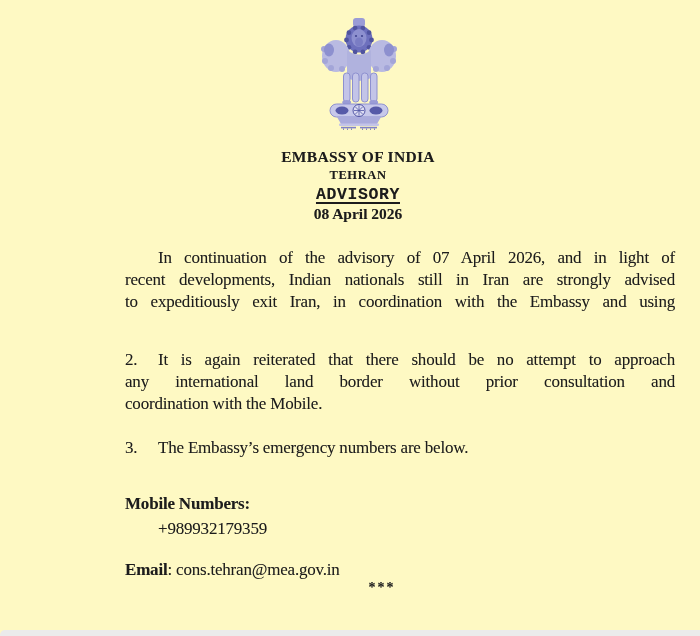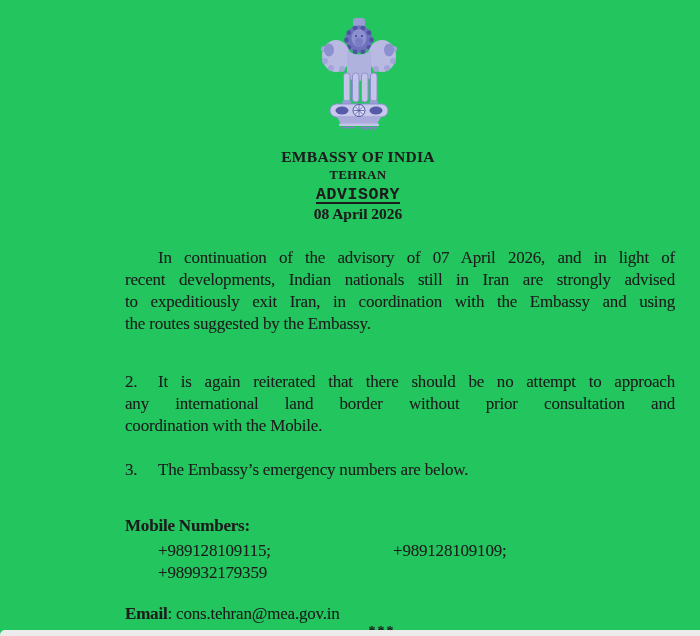--- a/index.html
+++ b/index.html
@@ -1,19 +1,19 @@
 <!DOCTYPE html>
 <html><head>
 <meta charset="utf-8">
 <style>
   html,body{margin:0;padding:0;background:#ffffff;}
   .page{
     position:relative;
     width:700px;height:636px;
-    background:#22c55e;
+    background:#fef9c3;
     font-family:"Liberation Serif","DejaVu Serif",serif;
     color:#1c1c1c;
     overflow:hidden;
     text-shadow:0 0 .5px rgba(40,40,40,.30);
   }
   
   .emblem-wrap{position:absolute;top:16px;left:315px;width:88px;height:114px;}
   
   .header{position:absolute;top:147px;left:8px;width:700px;text-align:center;}
   .org-title{font-size:15.5px;font-weight:bold;letter-spacing:.3px;line-height:20px;}
@@ -131,38 +131,33 @@
     <div class="city">TEHRAN</div>
     <div class="doc-type"><span>ADVISORY</span></div>
     <div class="doc-date">08 April 2026</div>
   </div>
 
   <div class="content">
     <div class="para p1">
         <div class="tline"><span class="find"></span>In continuation of the advisory of 07 April 2026, and in light of</div>
         <div class="tline">recent developments, Indian nationals still in Iran are strongly advised</div>
         <div class="tline">to expeditiously exit Iran, in coordination with the Embassy and using</div>
-        <div class="tline tlast">the routes suggested by the Embassy.</div>
       </div>
     <div class="para p2">
         <div class="tline"><span class="pnum">2.</span>It is again reiterated that there should be no attempt to approach</div>
         <div class="tline">any international land border without prior consultation and</div>
         <div class="tline tlast">coordination with the Mobile.</div>
       </div>
     <div class="para p3">
         <div class="tline tlast"><span class="pnum">3.</span>The Embassy’s emergency numbers are below.</div>
       </div>
 
     <div class="mobile-label"><span>Mobile Numbers</span><span>:</span></div>
 
     <div class="numbers">
-        <div class="num-row">
-          <span class="num-cell">+989128109115;</span>
-          <span class="num-cell">+989128109109;</span>
-        </div>
         <div class="num-row">
           <span class="num-cell">+989932179359</span>
         </div>
       </div>
 
     <div class="email-line">
       <span class="email-label">Email</span><span>: </span><span>cons.tehran@mea.gov.in</span>
     </div>
 
     <div class="end-mark">***</div>

